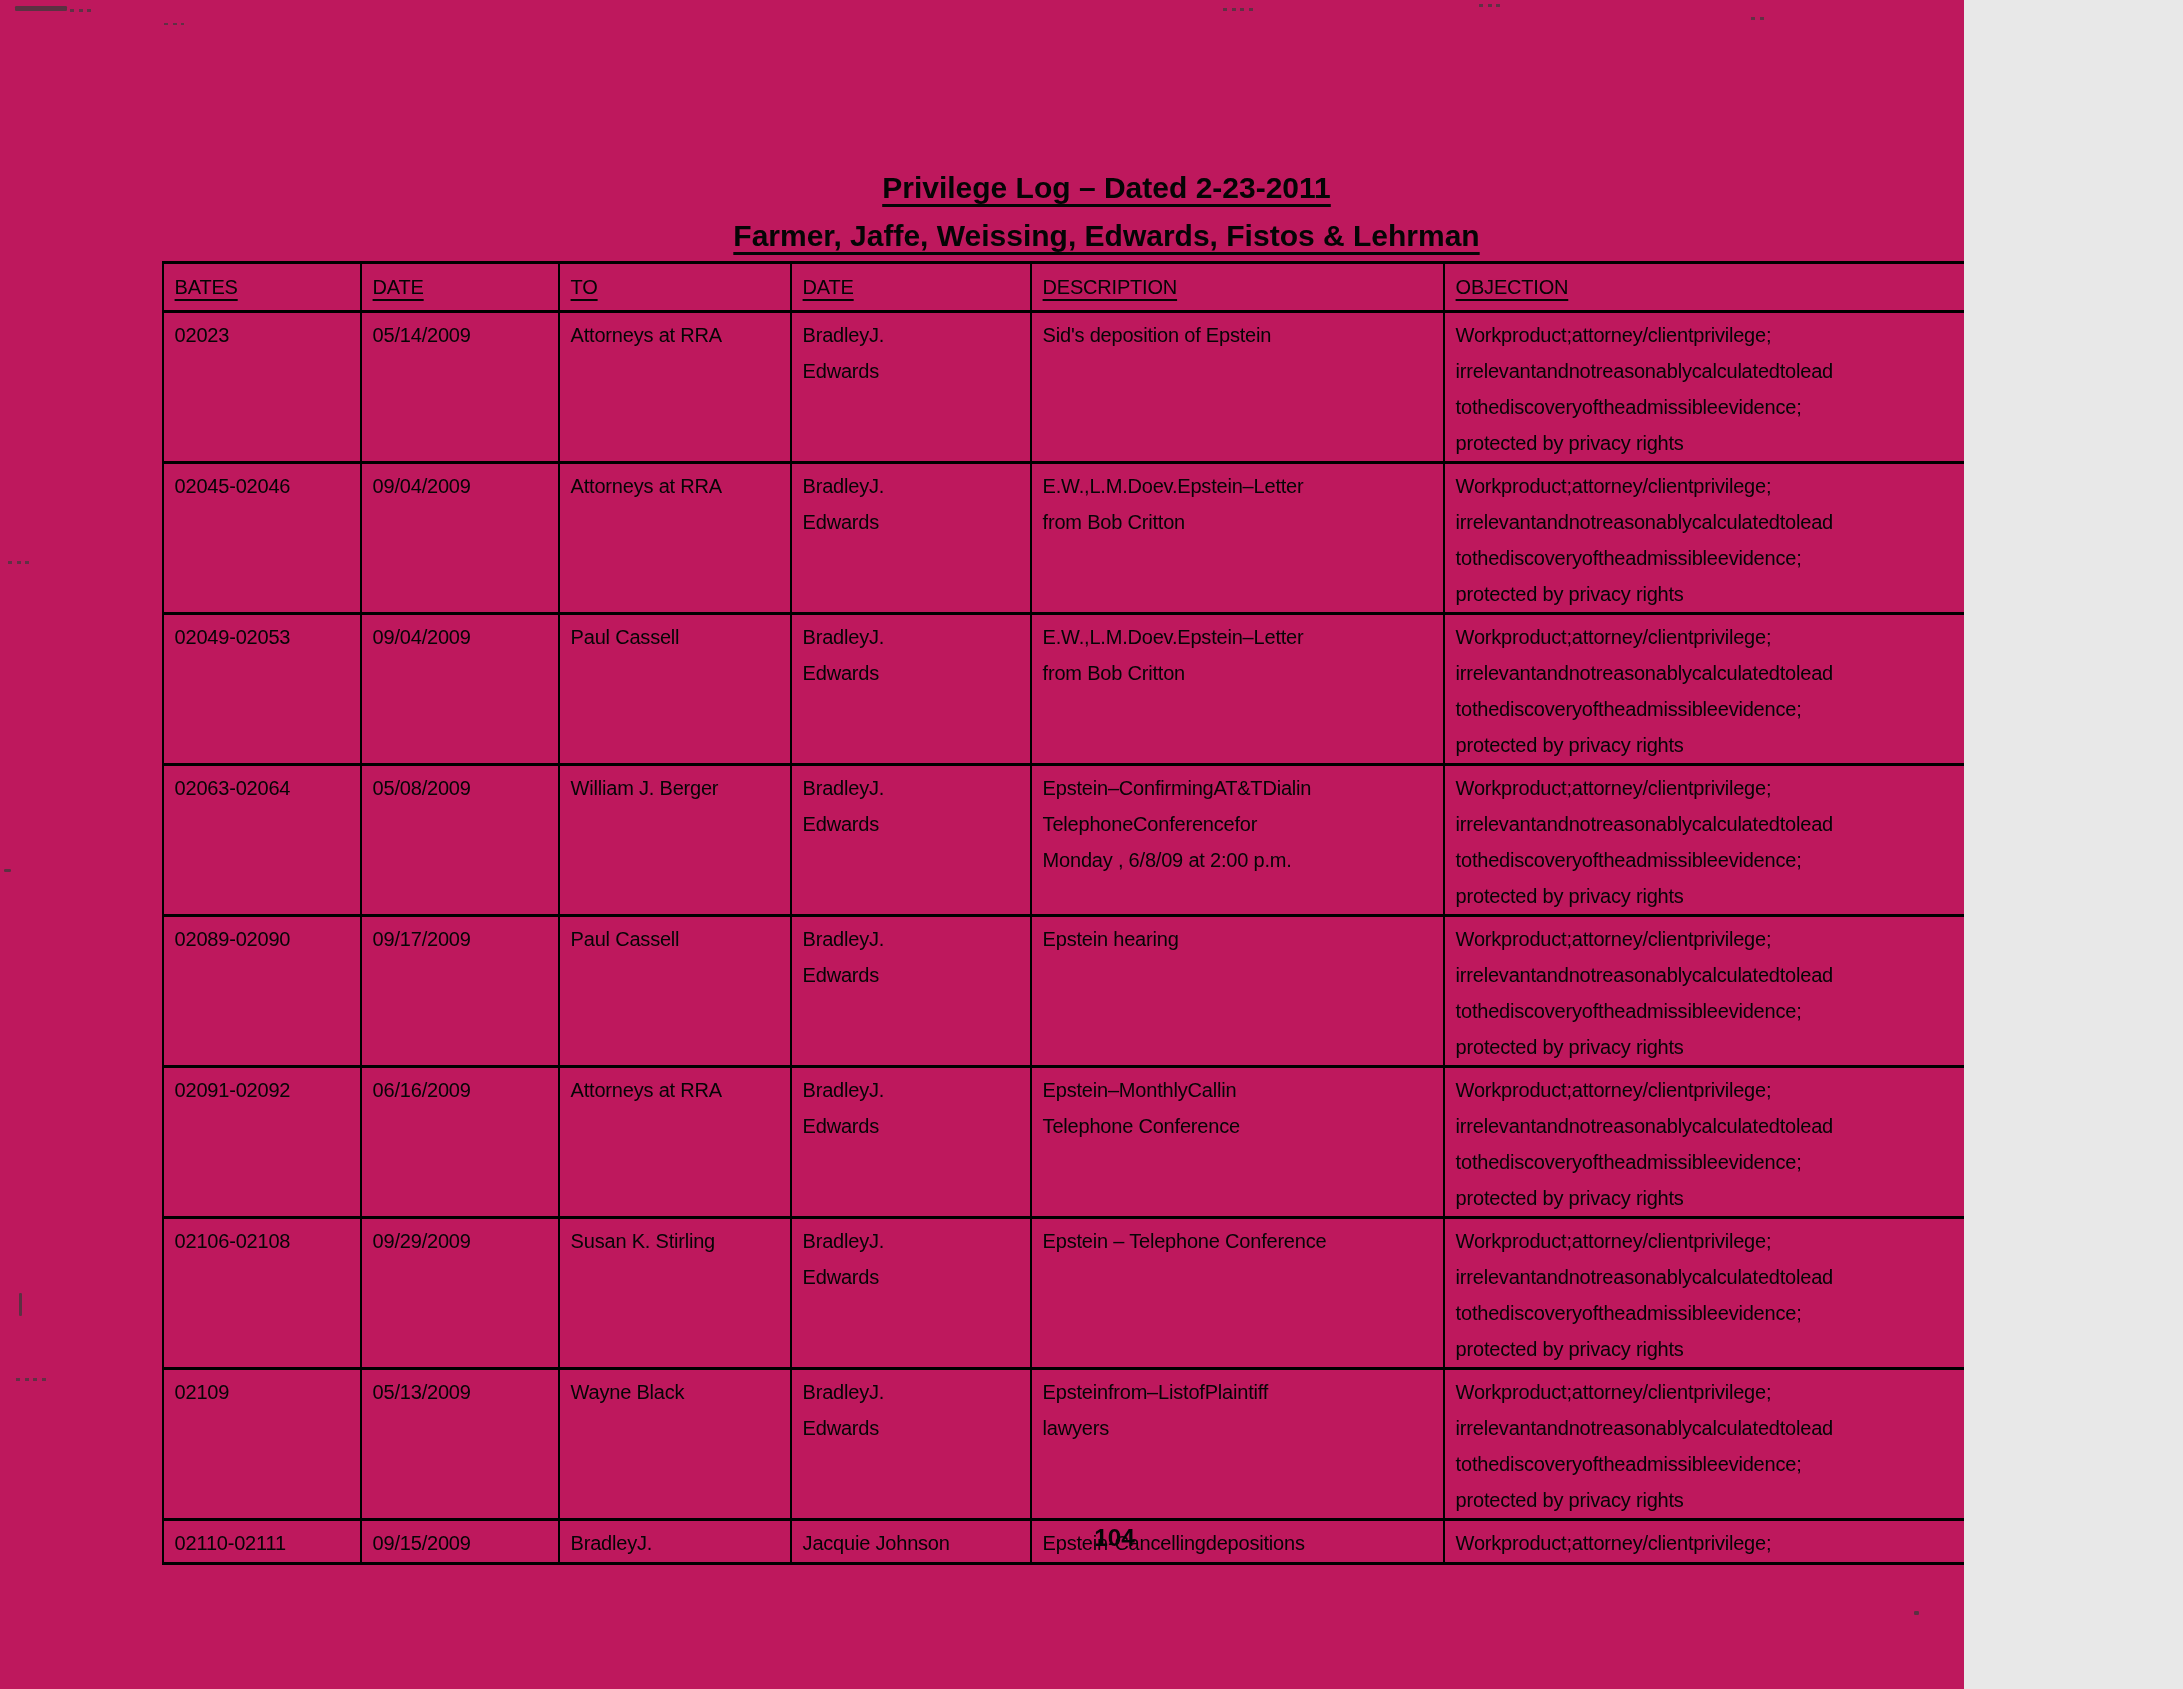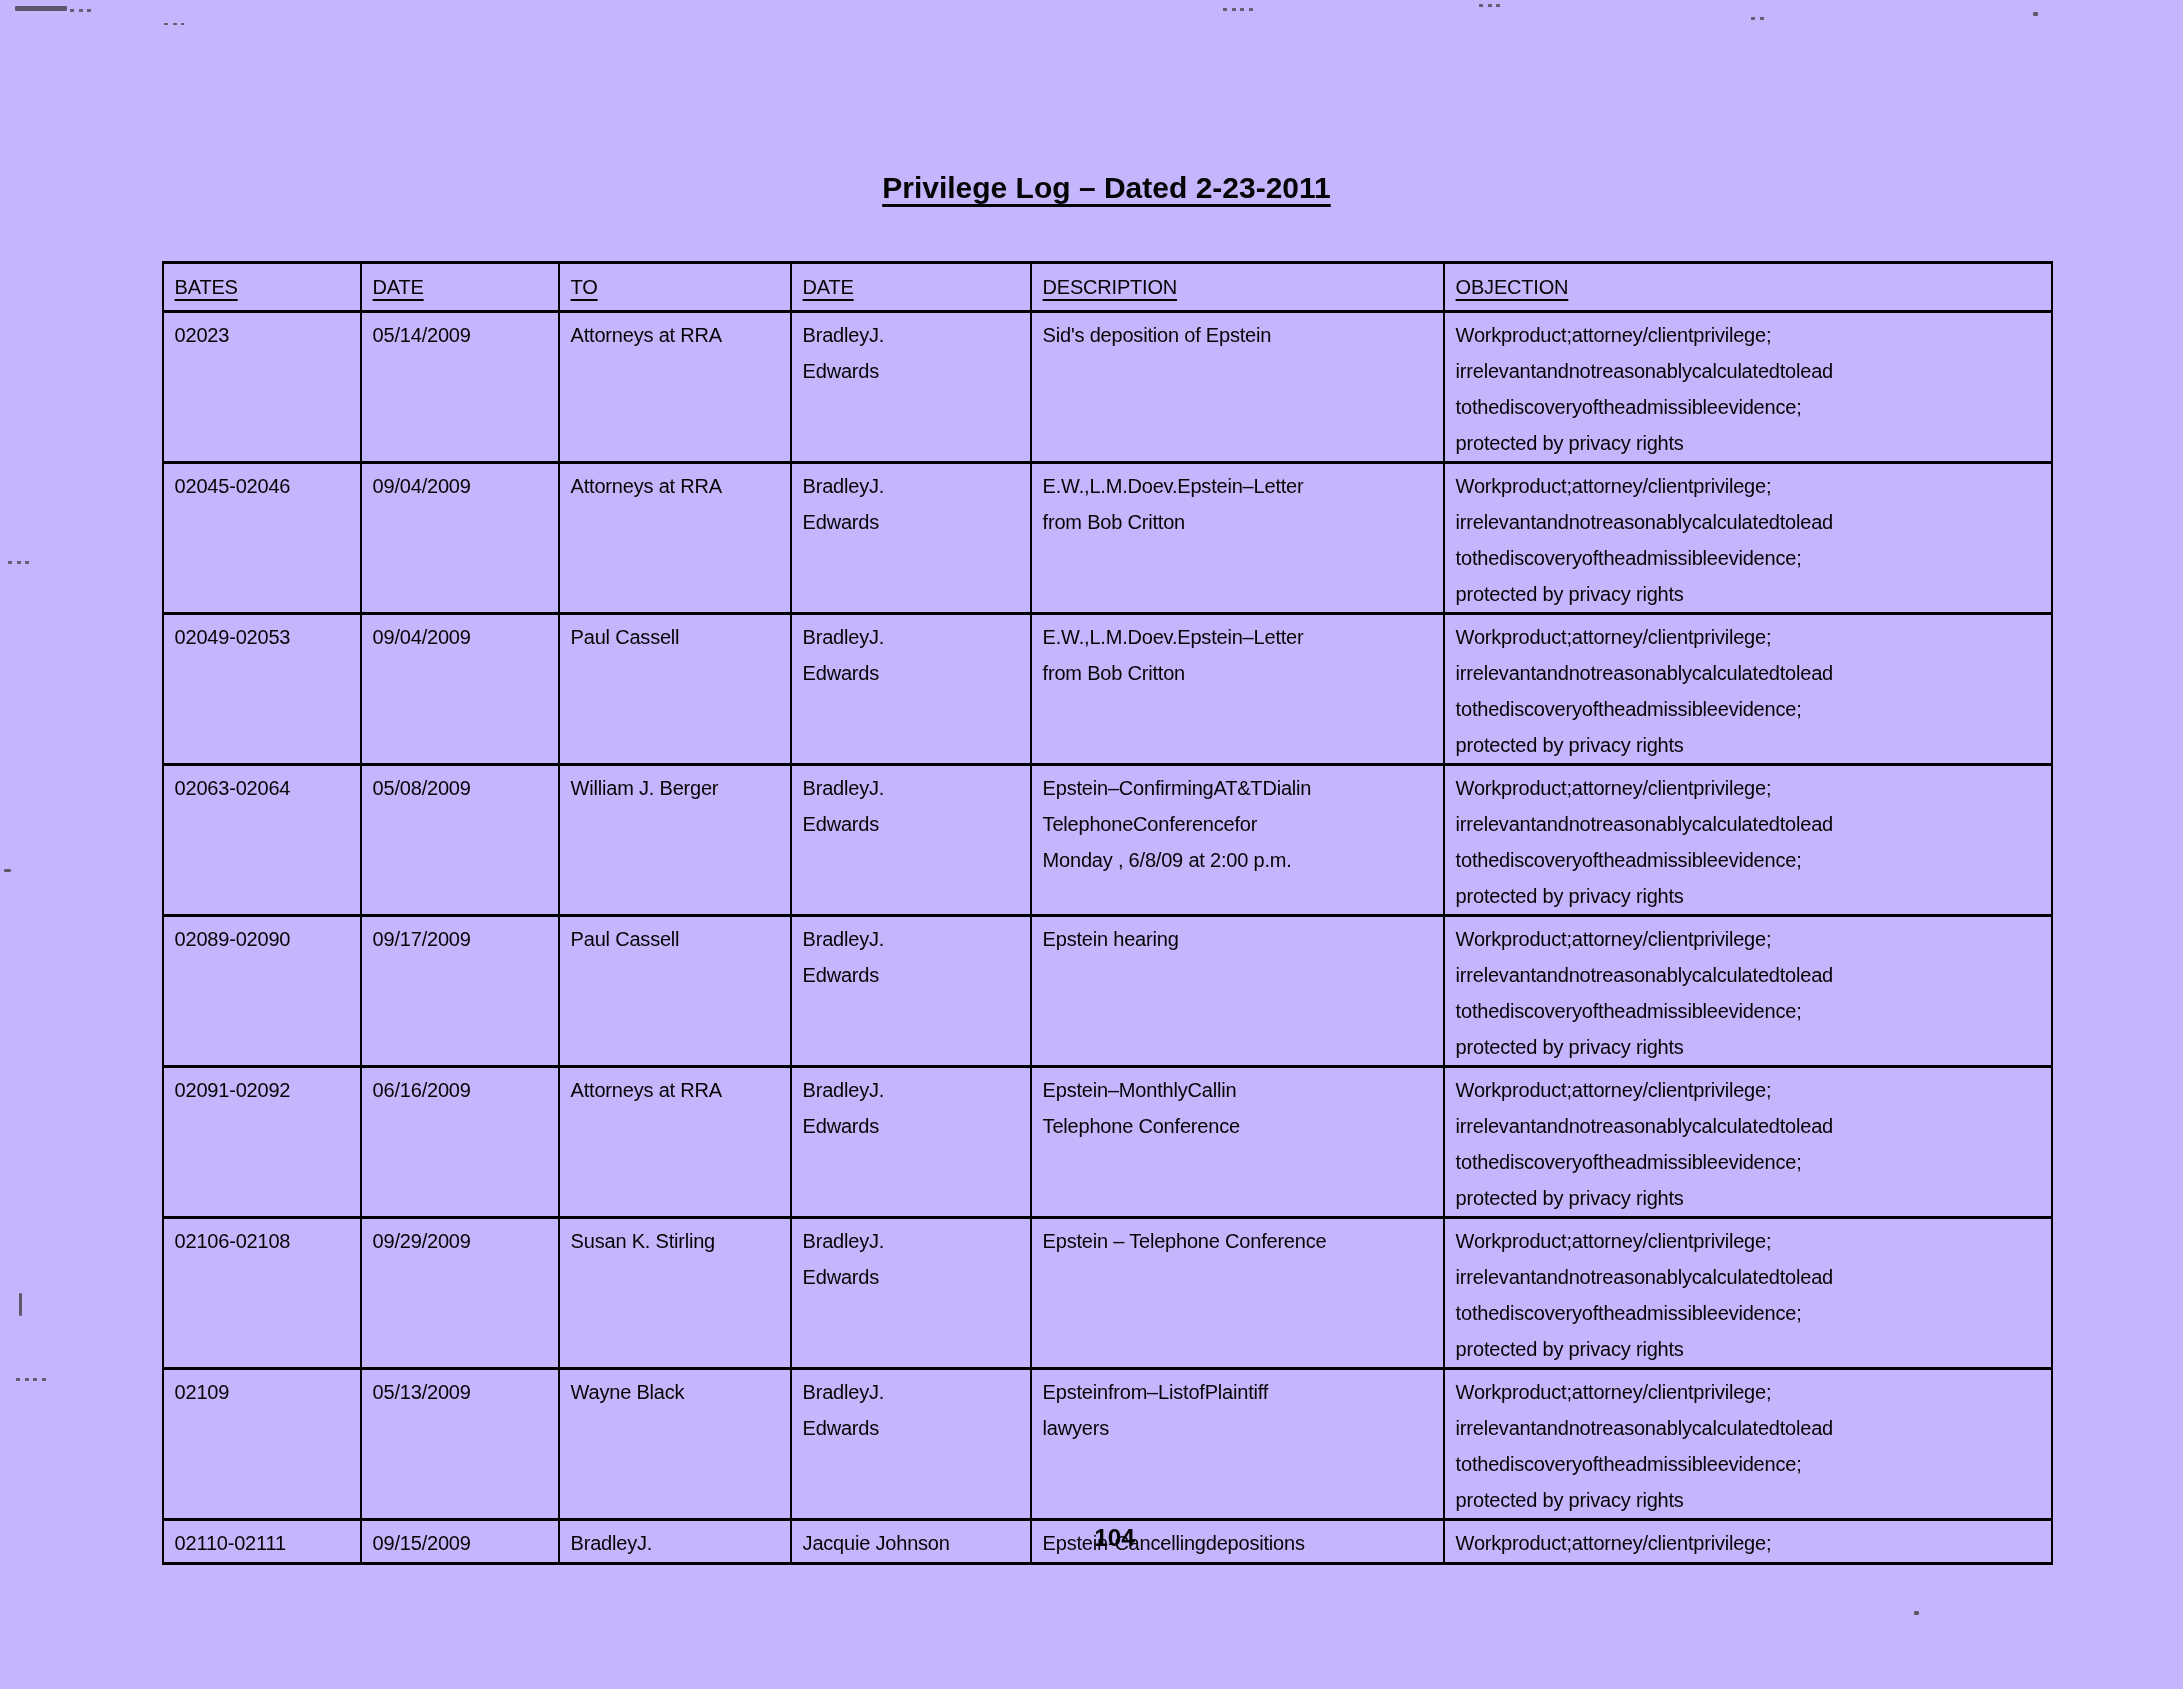--- a/index.html
+++ b/index.html
@@ -1,17 +1,17 @@
 <!DOCTYPE html>
 <html style="font-size:10.6px"><head>
 <meta charset="utf-8">
 <style>
   html,body{margin:0;padding:0;background:#e8e8e8;}
   .page{
-    position:relative;width:2183px;height:1689px;background:#c4b5fd;
+    position:relative;width:1964px;height:1689px;background:#be185d;
     font-family:"Liberation Sans",sans-serif;color:#050505;overflow:hidden;
   }
   
   .title-block{position:absolute;left:162px;top:164px;width:1889px;text-align:center;}
   .title-line{
     font-size:30px;font-weight:bold;line-height:48px;
     text-decoration:underline;text-decoration-thickness:2.6px;text-underline-offset:6px;
   }
   
   table.plog{
@@ -43,20 +43,21 @@
   .speck{position:absolute;background:#3a3a3a;opacity:.75;border-radius:1.3px;}
   .dots{position:absolute;opacity:.7;background:repeating-linear-gradient(90deg,#3a3a3a 0 4px,transparent 4px 8.6px);}
 </style>
 </head>
 <body>
 
 <div class="page">
 
   <div class="title-block">
     <div class="title-line">Privilege Log – Dated 2-23-2011</div>
+    <div class="title-line">Farmer, Jaffe, Weissing, Edwards, Fistos &amp; Lehrman</div>
   </div>
 
   <table class="plog">
     <colgroup>
       <col style="width:198px">
       <col style="width:198px">
       <col style="width:232px">
       <col style="width:240px">
       <col style="width:413px">
       <col style="width:608px">

